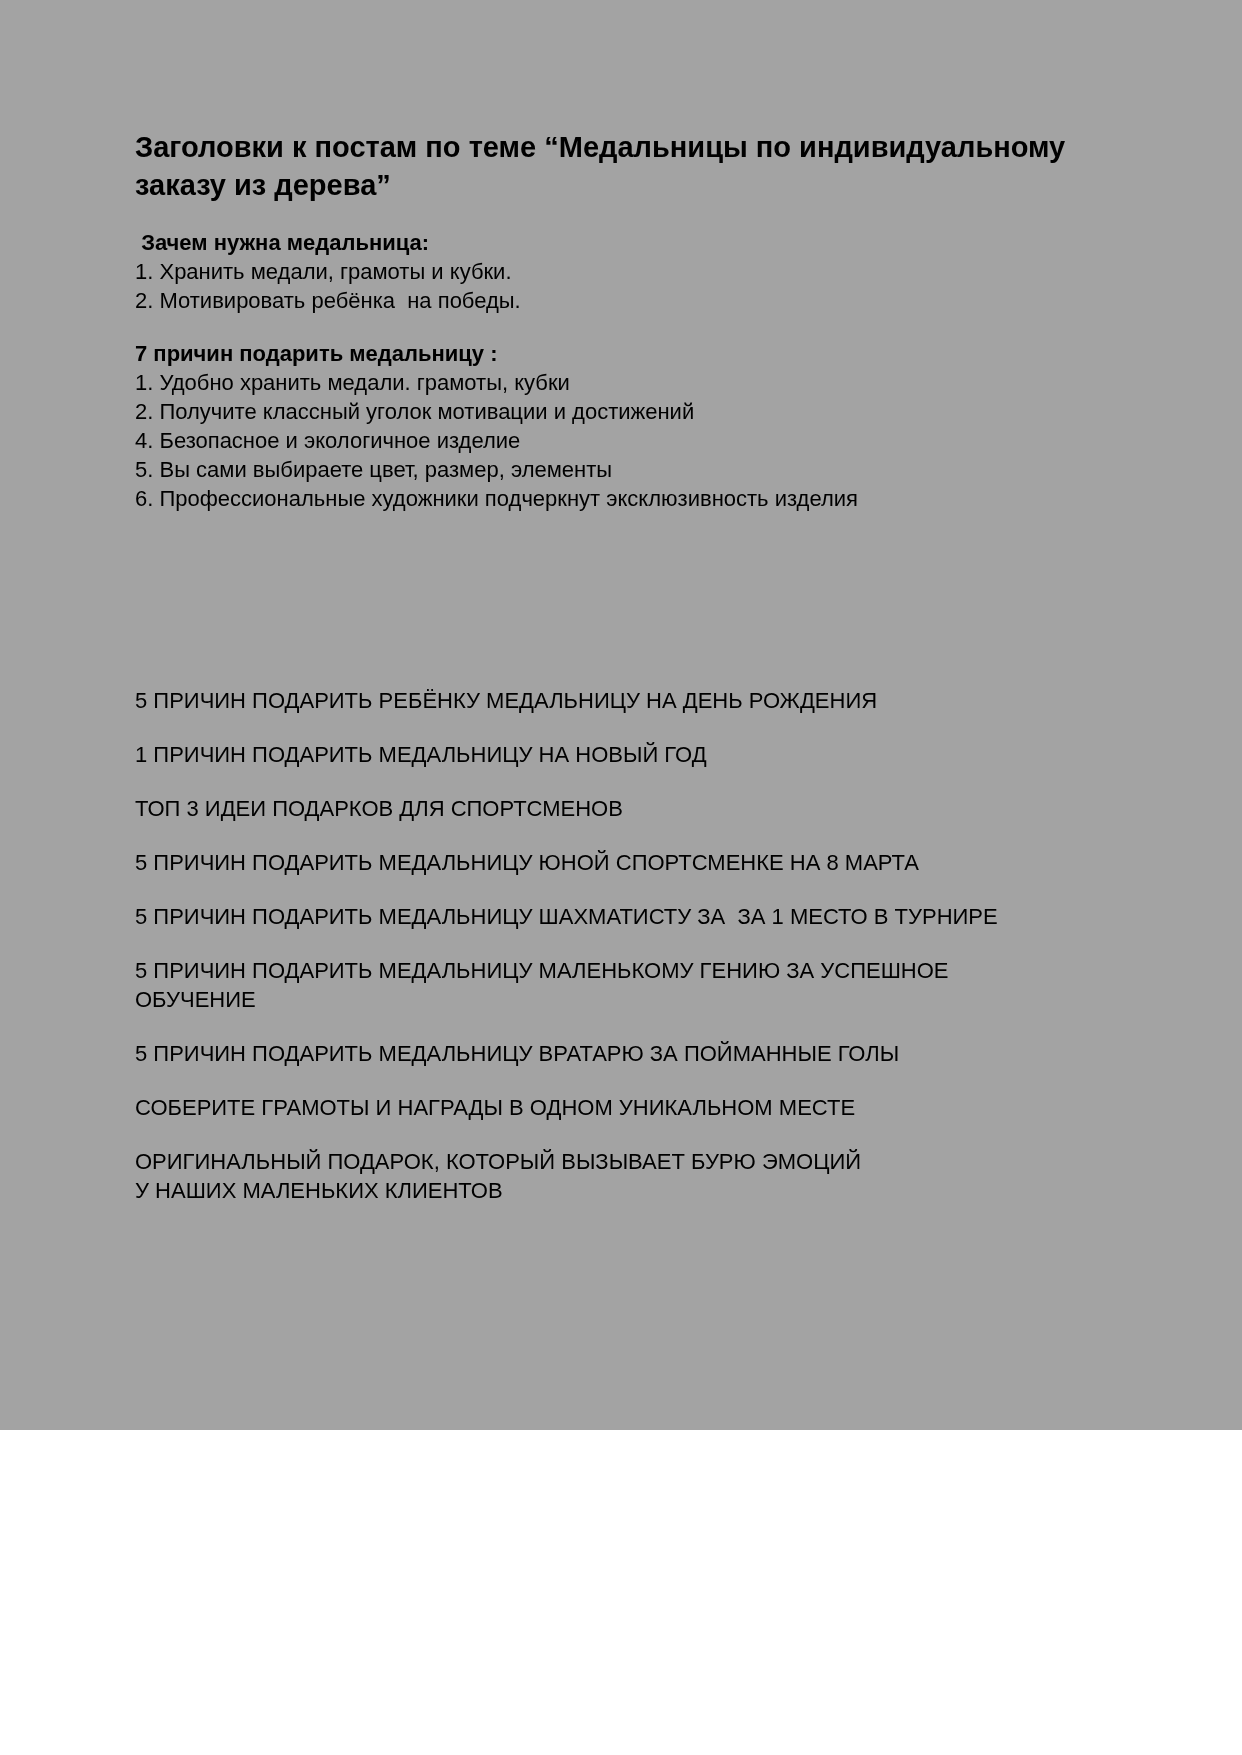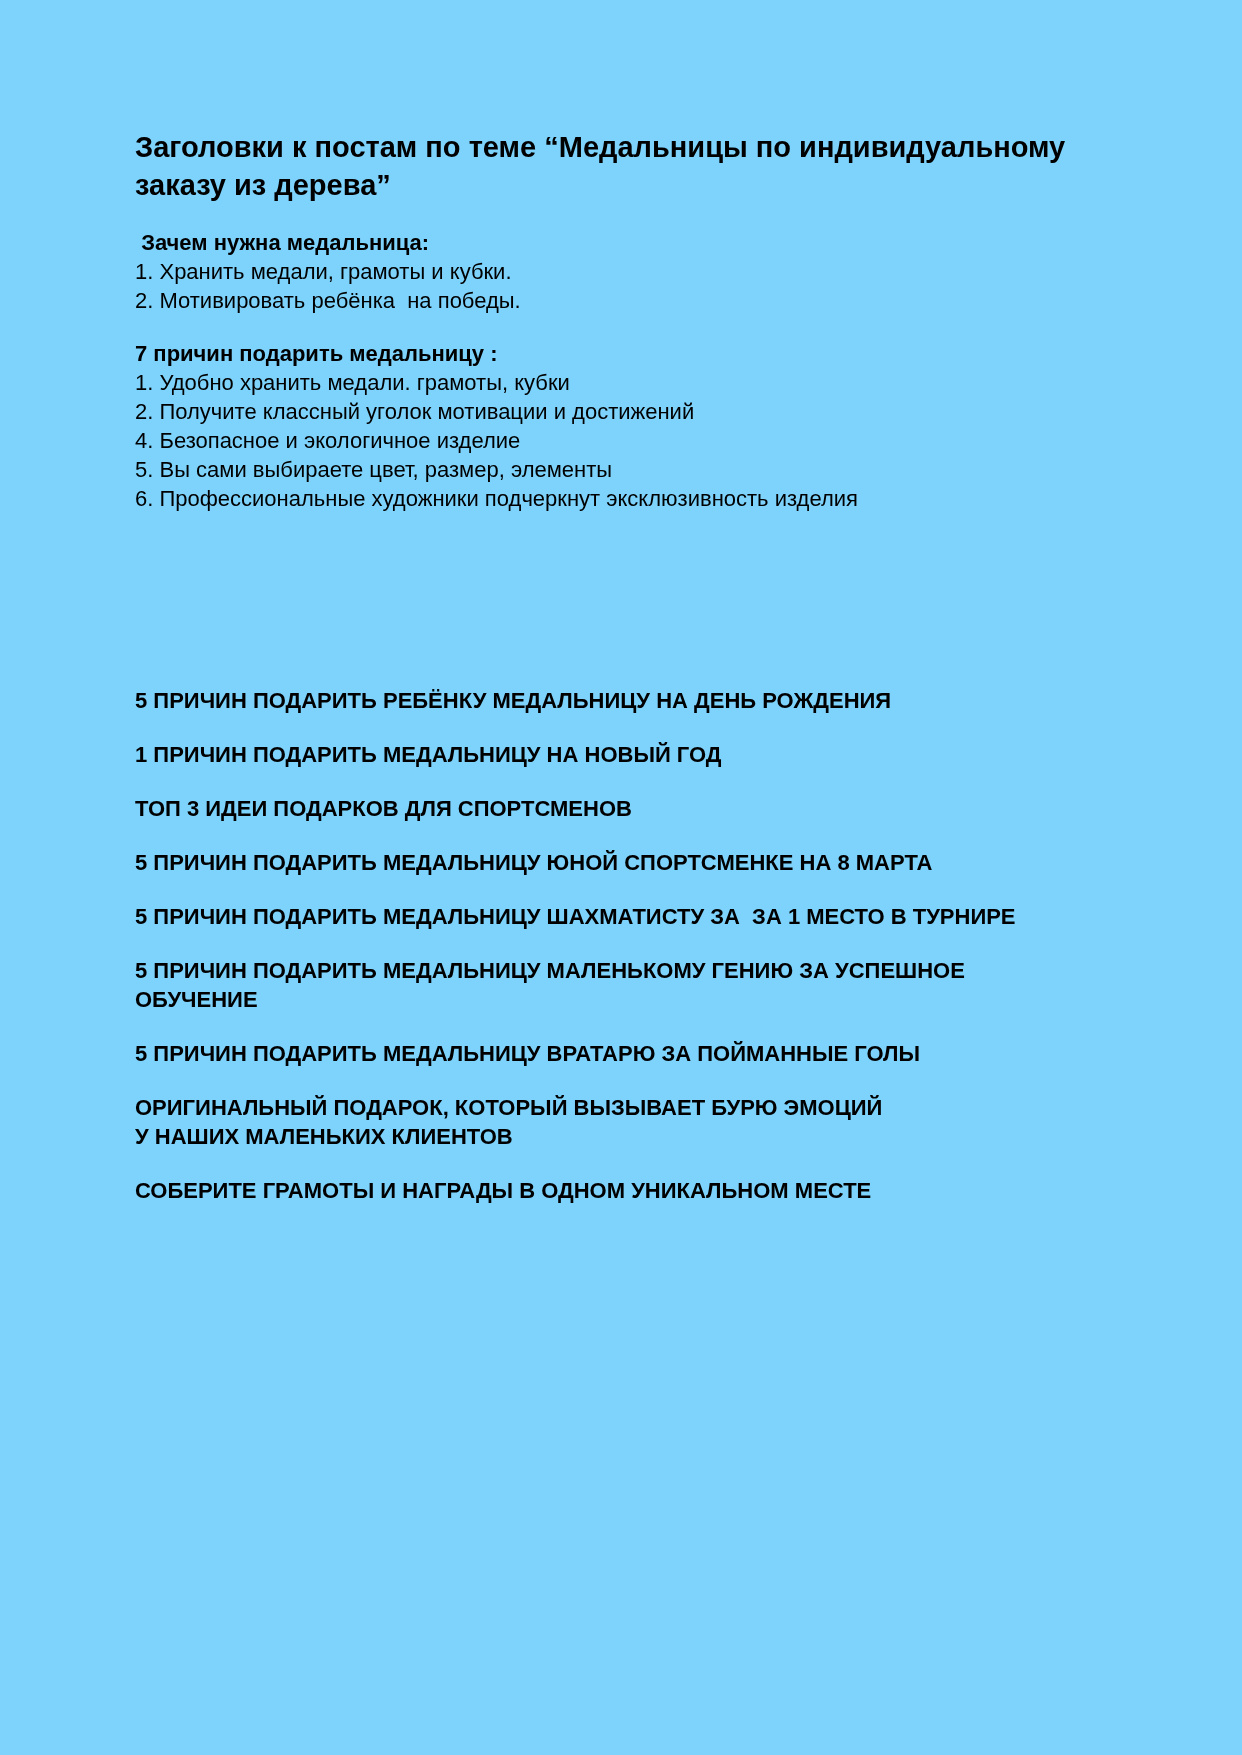--- a/index.html
+++ b/index.html
@@ -4,23 +4,23 @@
 <title>Document</title>
 <style>
   html, body {
     margin: 0;
     padding: 0;
     background: #ffffff;
   }
   .page {
     position: relative;
     width: 1242px;
-    height: 1755px;
+    height: 1430px;
     margin: 0 auto;
-    background: #7dd3fc;
+    background: #a3a3a3;
     box-sizing: border-box;
     padding: 128px 90px 0 135px;
     font-family: "Liberation Sans", "DejaVu Sans", sans-serif;
     color: #000000;
     overflow: hidden;
   }
   .doc-title {
     margin: 0;
     font-size: 29px;
     font-weight: 700;
@@ -45,21 +45,21 @@
     font-weight: 400;
     line-height: 29px;
     white-space: pre-wrap;
   }
   .headlines {
     margin-top: 173px;
   }
   .headline {
     margin: 0 0 25px 0;
     font-size: 22px;
-    font-weight: 700;
+    font-weight: 400;
     line-height: 29px;
     white-space: pre-wrap;
   }
 </style>
 </head>
 <body>
 
 <div class="page">
 
   <h1 class="doc-title">Заголовки к постам по теме “Медальницы по индивидуальному
@@ -84,18 +84,18 @@
 
   <div class="headlines">
     <p class="headline">5 ПРИЧИН ПОДАРИТЬ РЕБЁНКУ МЕДАЛЬНИЦУ НА ДЕНЬ РОЖДЕНИЯ</p>
     <p class="headline">1 ПРИЧИН ПОДАРИТЬ МЕДАЛЬНИЦУ НА НОВЫЙ ГОД</p>
     <p class="headline">ТОП 3 ИДЕИ ПОДАРКОВ ДЛЯ СПОРТСМЕНОВ</p>
     <p class="headline">5 ПРИЧИН ПОДАРИТЬ МЕДАЛЬНИЦУ ЮНОЙ СПОРТСМЕНКЕ НА 8 МАРТА</p>
     <p class="headline">5 ПРИЧИН ПОДАРИТЬ МЕДАЛЬНИЦУ ШАХМАТИСТУ ЗА  ЗА 1 МЕСТО В ТУРНИРЕ</p>
     <p class="headline">5 ПРИЧИН ПОДАРИТЬ МЕДАЛЬНИЦУ МАЛЕНЬКОМУ ГЕНИЮ ЗА УСПЕШНОЕ
 ОБУЧЕНИЕ</p>
     <p class="headline">5 ПРИЧИН ПОДАРИТЬ МЕДАЛЬНИЦУ ВРАТАРЮ ЗА ПОЙМАННЫЕ ГОЛЫ</p>
+    <p class="headline">СОБЕРИТЕ ГРАМОТЫ И НАГРАДЫ В ОДНОМ УНИКАЛЬНОМ МЕСТЕ</p>
     <p class="headline">ОРИГИНАЛЬНЫЙ ПОДАРОК, КОТОРЫЙ ВЫЗЫВАЕТ БУРЮ ЭМОЦИЙ
 У НАШИХ МАЛЕНЬКИХ КЛИЕНТОВ</p>
-    <p class="headline">СОБЕРИТЕ ГРАМОТЫ И НАГРАДЫ В ОДНОМ УНИКАЛЬНОМ МЕСТЕ</p>
   </div>
 
 </div>
 
 </body></html>

